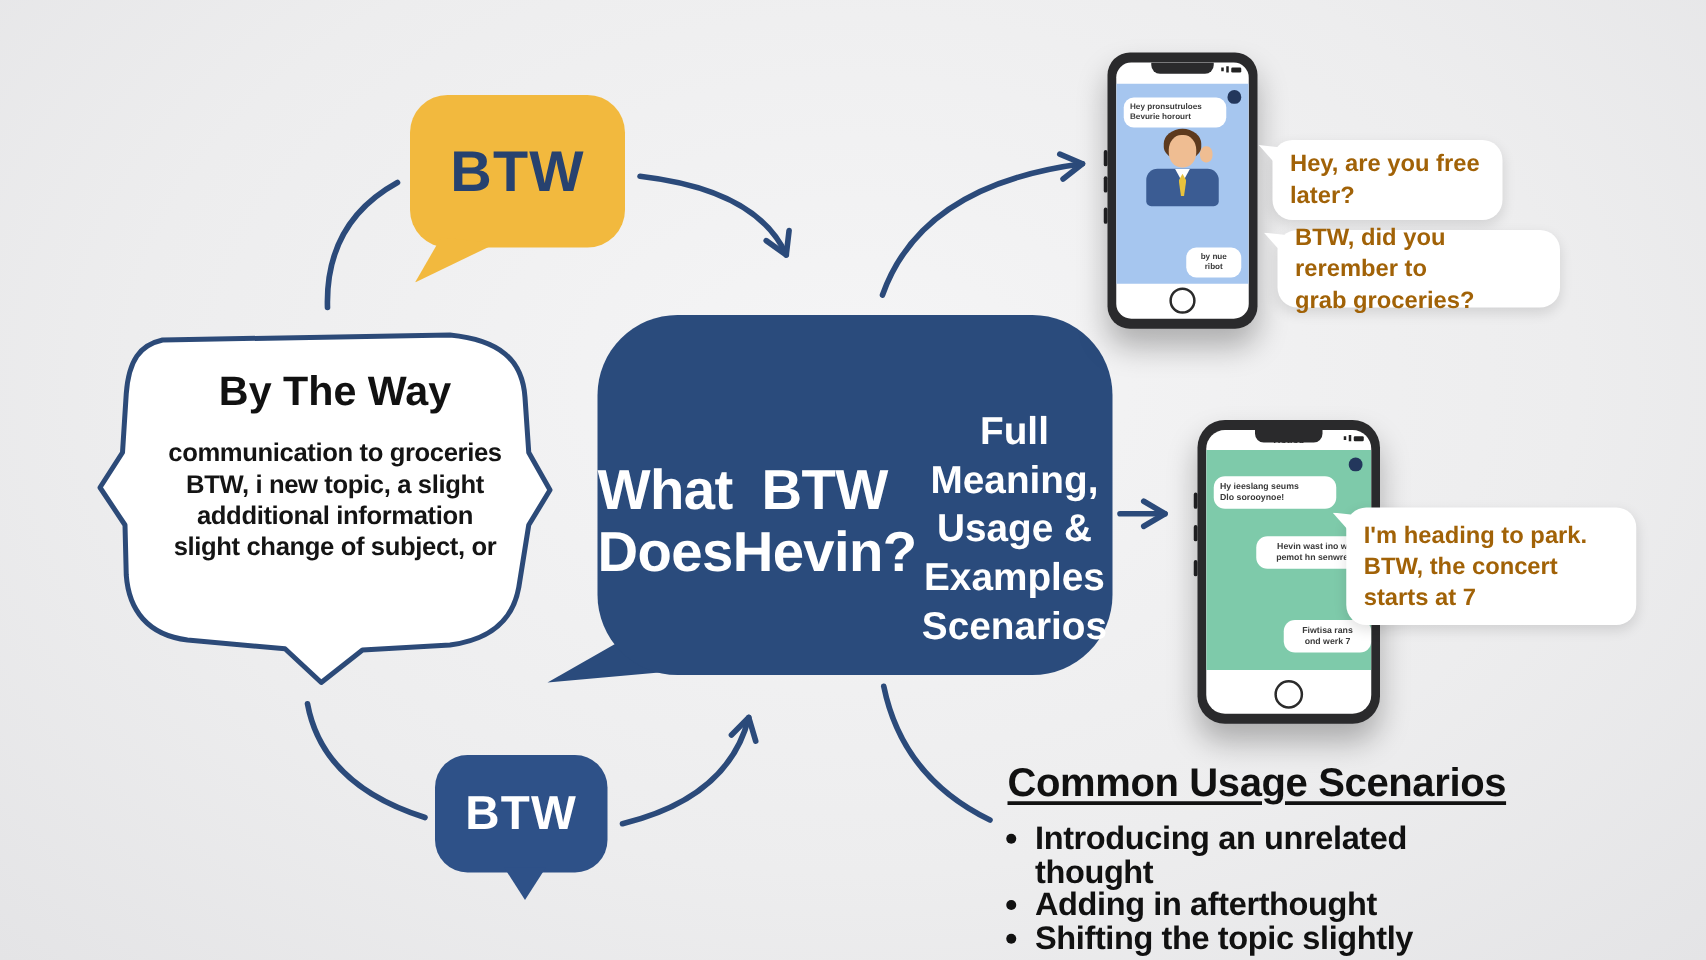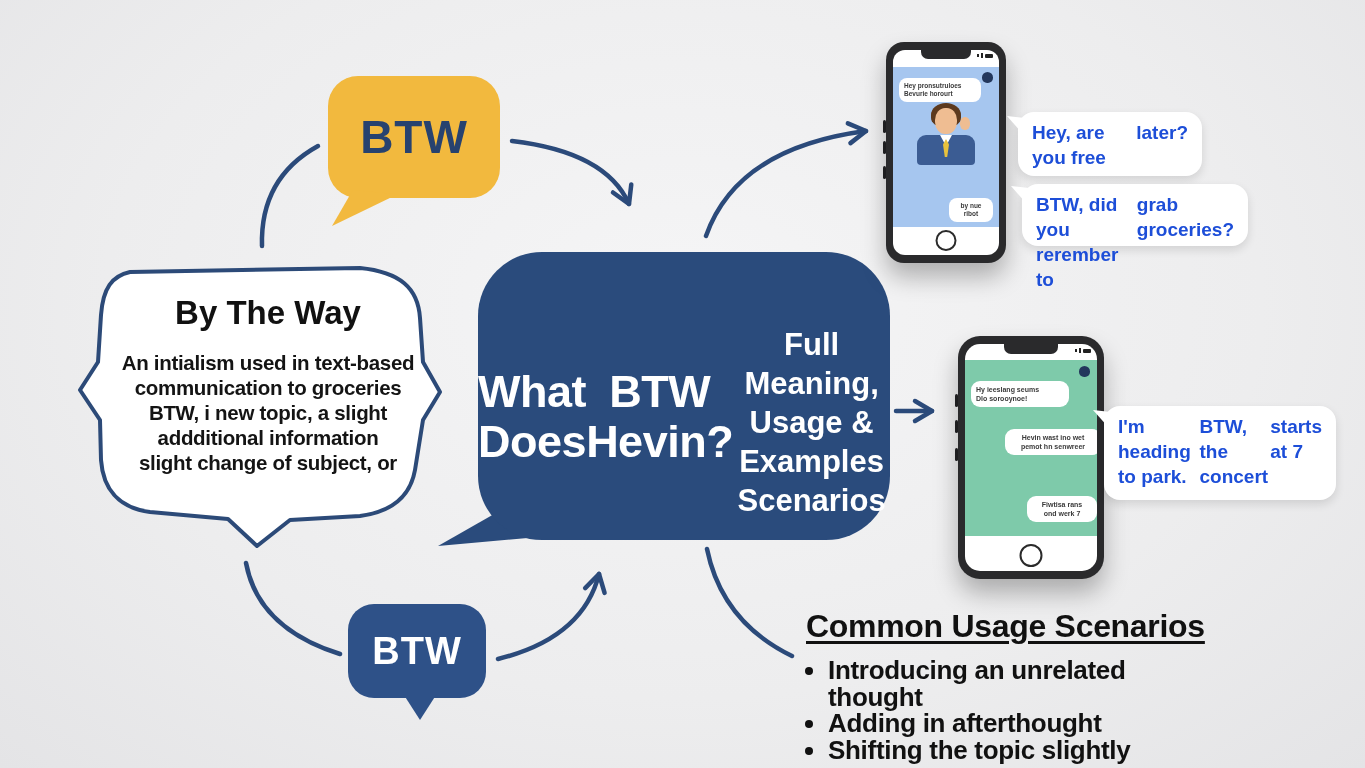--- a/index.html
+++ b/index.html
@@ -65,22 +65,22 @@
   .avatar{ position:absolute; left:50%; top:36px; transform:translateX(-50%); width:64px; height:66px;}
   .avatar .hair{ position:absolute; left:17px; top:0; width:30px; height:24px; background:#5d3a1e; border-radius:50% 50% 40% 40%;}
   .avatar .face{ position:absolute; left:21px; top:5px; width:22px; height:26px; background:#efbd92; border-radius:46%;}
   .avatar .hand{ position:absolute; left:46px; top:14px; width:10px; height:13px; background:#efbd92; border-radius:45%;}
   .avatar .body{ position:absolute; left:3px; top:32px; width:58px; height:30px; background:#3b5c93; border-radius:9px 9px 4px 4px;}
   .avatar .shirt{ position:absolute; left:26px; top:32px; width:12px; height:11px; background:#fff; clip-path:polygon(0 0,100% 0,50% 100%);}
   .avatar .tie{ position:absolute; left:29px; top:36px; width:6px; height:18px; background:#e8c23d; clip-path:polygon(50% 0,100% 30%,70% 100%,30% 100%,0 30%);}
 
   
   .callout{ background:#fff; border-radius:16px; box-shadow:0 4px 10px rgba(0,0,0,0.12);
-    color:#1d4ed8; font-size:19px; line-height:25px; font-weight:600;
-    display:flex; flex-direction:row; justify-content:center; padding:8px 14px; box-sizing:border-box;}
+    color:#a16207; font-size:19px; line-height:25px; font-weight:600;
+    display:flex; flex-direction:column; justify-content:center; padding:8px 14px; box-sizing:border-box;}
   .callout .tail{ position:absolute; left:-11px; top:4px; width:20px; height:18px; background:#fff;
     clip-path:polygon(0 0, 100% 12%, 80% 100%);}
   .examples-label{ left:1113px; top:366px; font-size:22px; font-weight:700; color:#111;margin-top:40px;}
 
   .scenarios{ left:806px; top:608px; width:420px; color:#111;}
   .scenarios-title{ font-size:32px; font-weight:700; text-decoration:underline;
     text-decoration-thickness:2.5px; text-underline-offset:4px; letter-spacing:-0.3px;}
   .scenarios ul{ margin:12px 0 0 0; padding-left:22px;}
   .scenarios li{ font-size:26px; line-height:26.5px; font-weight:600; letter-spacing:-0.3px;}
 </style>
@@ -113,21 +113,20 @@
       <path d="M 707 549 Q 722 622 792 656"></path>
       <path d="M 246 563 Q 258 628 340 654"></path>
     </g>
   </svg>
 
   <div class="abs bubble-yellow">BTW</div>
   <div class="abs bubble-yellow-tail"></div>
 
   <div class="abs definition-text">
     <div class="definition-title">By The Way</div>
-    <div class="definition-line">An intialism used in text-based</div>
     <div class="definition-line">communication to groceries</div>
     <div class="definition-line">BTW, i new topic, a slight</div>
     <div class="definition-line">addditional information</div>
     <div class="definition-line">slight change of subject, or</div>
   </div>
 
   <div class="abs center-bubble">
     <div class="center-title">What Does</div>
     <div class="center-title">BTW Hevin?</div>
     <div class="center-sub">
@@ -209,21 +208,21 @@
           <div>Fiwtisa rans</div>
           <div>ond werk 7</div>
         </div>
       </div>
       <div class="home-ring" style="width:19px; height:19px; bottom:4px"></div>
       <div class="notch" style="width:54px; height:10px"></div>
     </div>
   </div>
 
   <div class="abs examples-label">Examples</div>
-  <div class="abs callout" style="left:1104px; top:406px; width:232px; height:94px">
+  <div class="abs callout" style="left:1077px; top:406px; width:232px; height:94px">
     <div class="tail"></div>
     <div>I'm heading to park.</div>
     <div>BTW, the concert</div>
     <div>starts at 7</div>
   </div>
 
   <div class="abs scenarios">
     <div class="scenarios-title">Common Usage Scenarios</div>
     <ul>
       <li>Introducing an unrelated thought</li>

